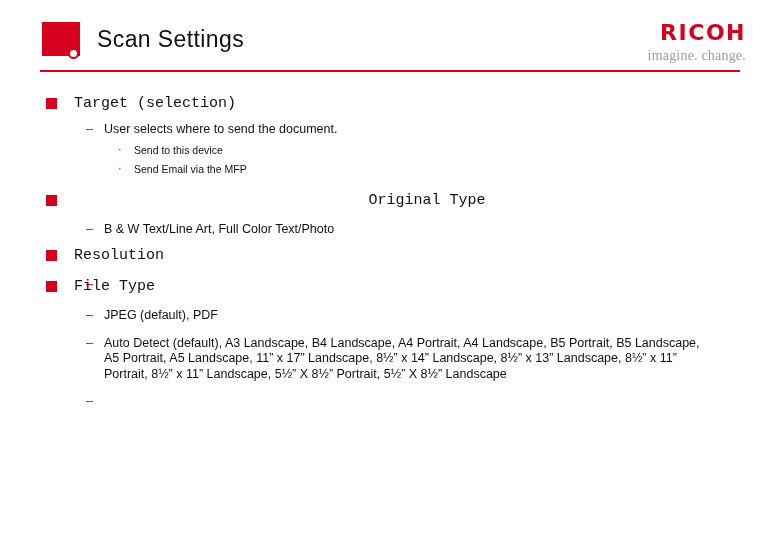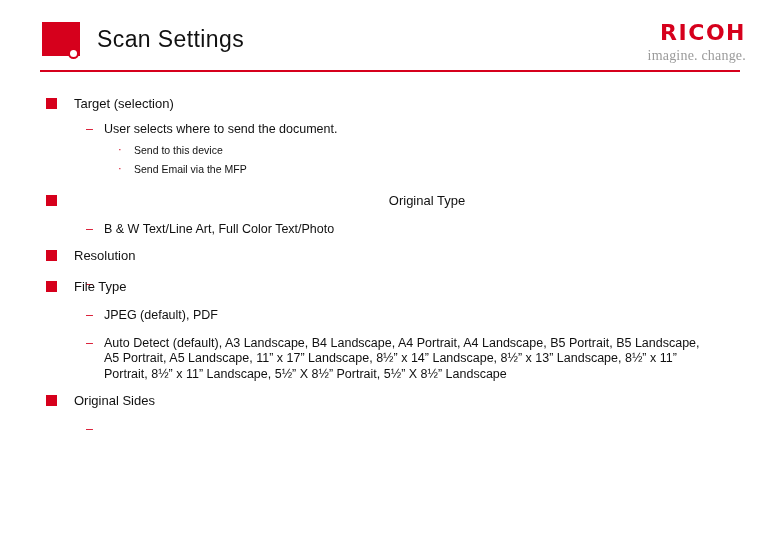--- a/index.html
+++ b/index.html
@@ -91,23 +91,24 @@
   .content {
     position: absolute;
     left: 0;
     top: 84px;
     width: 780px;
   }
   .lvl1 {
     position: relative;
     padding-left: 74px;
     margin-top: 10px;
-    font-size: 13px;
+    font-size: 15px;
     color: #111111;
     line-height: 19px;
+    font-family: Liberation Mono, monospace;
   }
   .lvl1 .sq {
     position: absolute;
     left: 46px;
     top: 4px;
     width: 11px;
     height: 11px;
     background: #d6001c;
   }
   .lvl2 {
@@ -206,22 +207,18 @@
     <div class="lvl2 gap-sm">
       <span class="dash">–</span>
       <span>JPEG (default), PDF</span>
     </div>
 
     <div class="lvl2 gap-sm">
       <span class="dash">–</span>
       <span>Auto Detect (default), A3 Landscape, B4 Landscape, A4 Portrait, A4 Landscape, B5 Portrait, B5 Landscape, A5 Portrait, A5 Landscape, 11” x 17” Landscape, 8½” x 14” Landscape, 8½” x 13” Landscape, 8½” x 11” Portrait, 8½” x 11” Landscape, 5½” X 8½” Portrait, 5½” X 8½” Landscape</span>
     </div>
 
-    <div class="lvl1 gap-md">
-      <span class="sq"></span>
-      <span>Original Sides</span>
-    </div>
     <div class="lvl2 gap-sm">
       <span class="dash">–</span>
     </div>
 
   </div>
 </div>
 
 </body></html>

